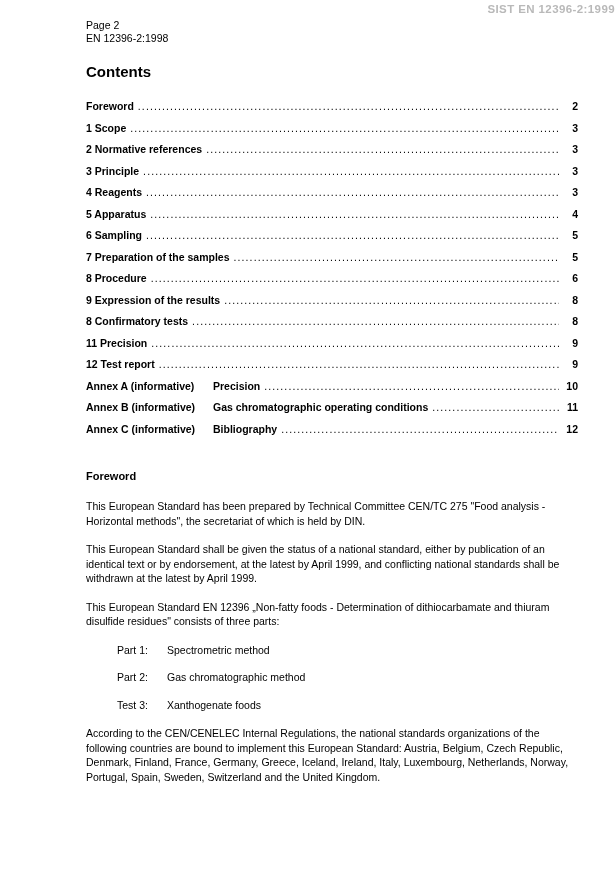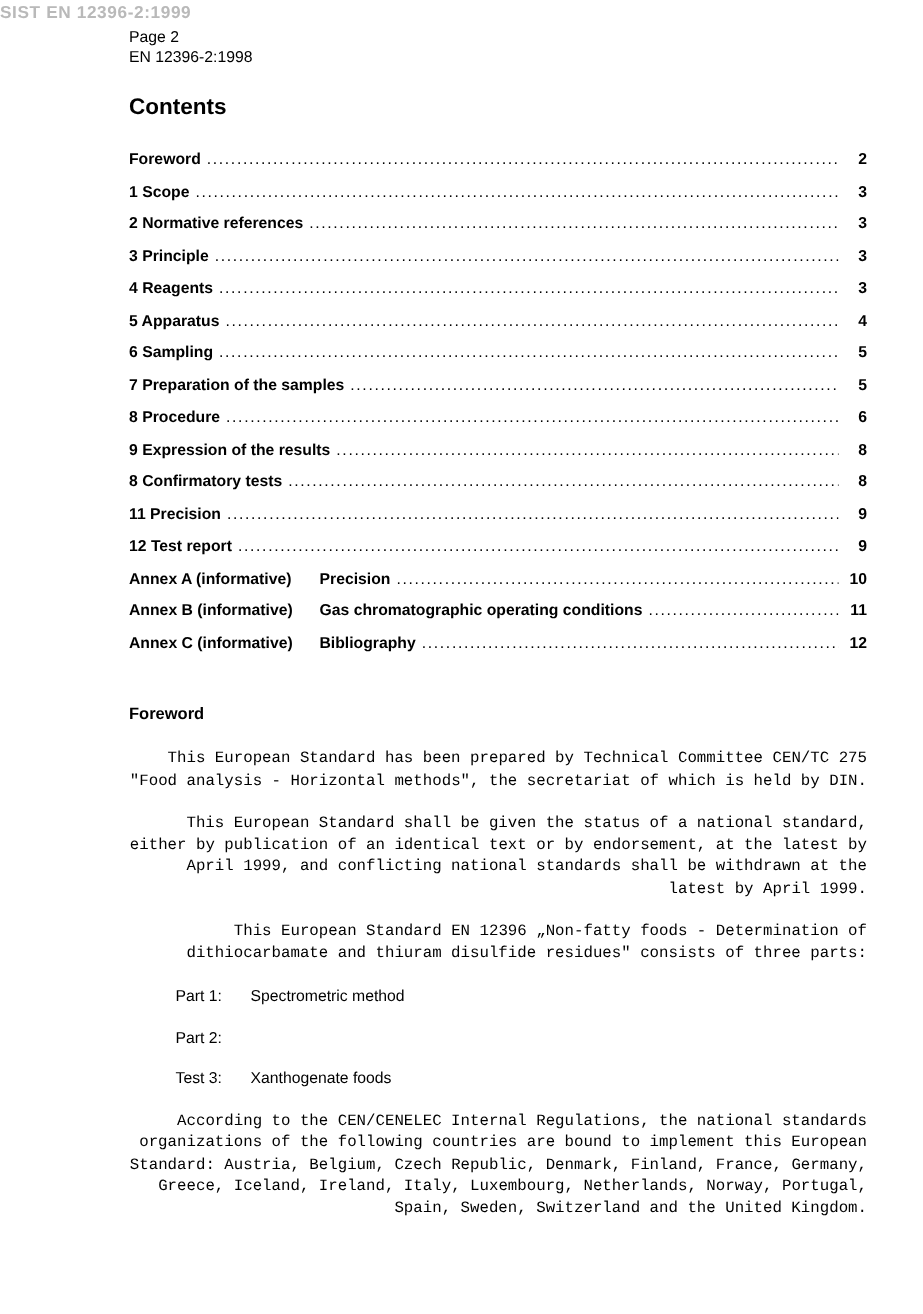--- a/index.html
+++ b/index.html
@@ -19,21 +19,21 @@
     position: relative;
     width: 615px;
     height: 876px;
     background: #ffffff;
   }
   .watermark {
     position: absolute;
     top: 3px;
     left: 0;
     width: 615px;
-    text-align: left;
+    text-align: right;
     font-size: 11.5px;
     font-weight: bold;
     color: #b9b9b9;
     letter-spacing: 0.4px;
   }
   .content {
     position: absolute;
     left: 86px;
     top: 19px;
     width: 492px;
@@ -98,22 +98,21 @@
   .section-head {
     font-size: 11px;
     font-weight: bold;
     margin-top: 26px;
     margin-bottom: 17px;
   }
   p.body {
     font-size: 10.5px;
     line-height: 14.5px;
     margin: 0 0 14px 0;
-    text-align: right;
-    font-family: Liberation Mono, monospace;
+    text-align: left;
   }
   .parts {
     margin: 0 0 14px 0;
   }
   .part-row {
     display: flex;
     font-size: 10.5px;
     line-height: 14.5px;
     margin-bottom: 13px;
   }
@@ -240,20 +239,21 @@
     <p class="body">This European Standard shall be given the status of a national standard, either by publication of an identical text or by endorsement, at the latest by April 1999, and conflicting national standards shall be withdrawn at the latest by April 1999.</p>
     <p class="body">This European Standard EN 12396 „Non-fatty foods - Determination of dithiocarbamate and thiuram disulfide residues" consists of three parts:</p>
 
     <div class="parts">
       <div class="part-row">
         <span class="part-no">Part 1:</span>
         <span class="part-name">Spectrometric method</span>
       </div>
       <div class="part-row">
         <span class="part-no">Part 2:</span>
+        <span class="part-name">Gas chromatographic method</span>
       </div>
       <div class="part-row">
         <span class="part-no">Test 3:</span>
         <span class="part-name">Xanthogenate foods</span>
       </div>
     </div>
 
     <p class="body last-p">According to the CEN/CENELEC Internal Regulations, the national standards organizations of the following countries are bound to implement this European Standard: Austria, Belgium, Czech Republic, Denmark, Finland, France, Germany, Greece, Iceland, Ireland, Italy, Luxembourg, Netherlands, Norway, Portugal, Spain, Sweden, Switzerland and the United Kingdom.</p>
 
   </div>

